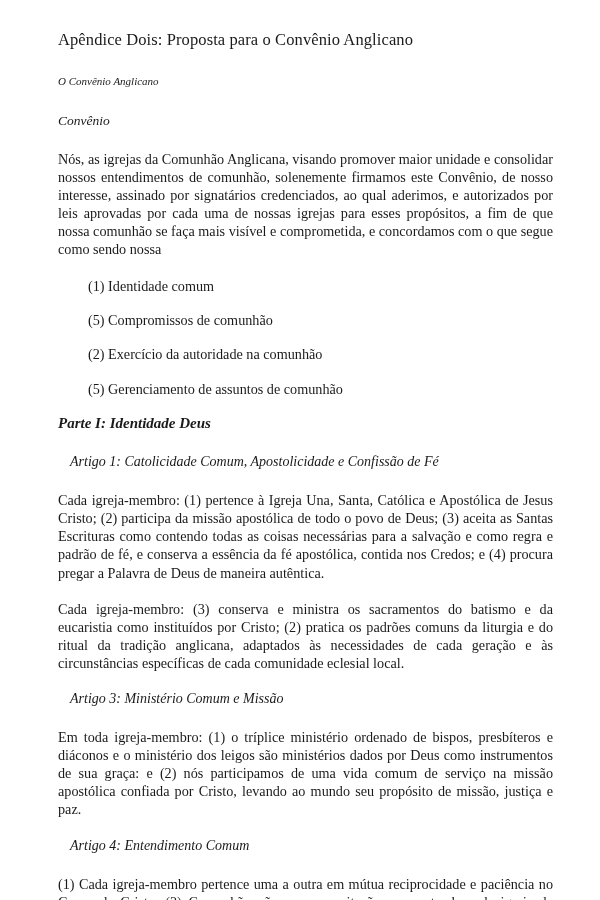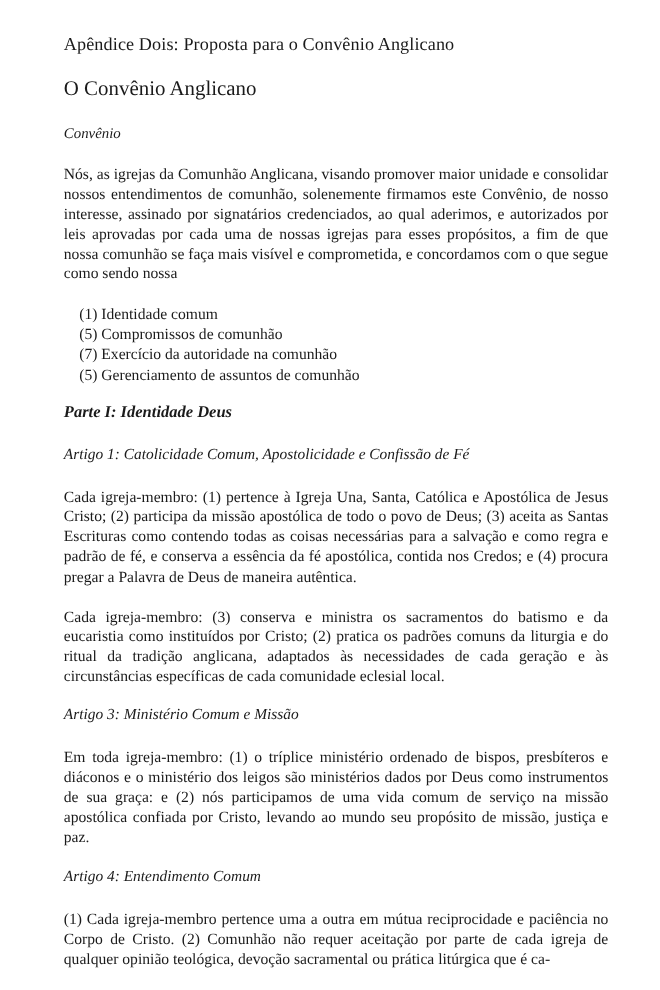--- a/index.html
+++ b/index.html
@@ -27,21 +27,22 @@
 
   .doc-title {
     font-size: 16.5px;
     font-weight: normal;
     line-height: 20px;
     margin: 0 0 22px 0;
     letter-spacing: 0.1px;
   }
 
   .subtitle-italic {
-    font-size: 19px;
+    font-style: italic;
+    font-size: 11px;
     line-height: 18px;
     margin: 0 0 22px 0;
   }
 
   .preamble-label {
     font-style: italic;
     font-size: 13.5px;
     line-height: 18px;
     margin: 0 0 20px 0;
   }
@@ -56,37 +57,37 @@
   }
 
   .numbered-list {
     list-style: none;
     margin: 0 0 16px 0;
     padding: 0 0 0 14px;
   }
   .numbered-list li {
     font-size: 14.2px;
     line-height: 18.4px;
-    margin: 0;
+    margin: 16px;
     white-space: nowrap;
   }
 
   .part-heading {
     font-style: italic;
     font-weight: bold;
     font-size: 15px;
     line-height: 19px;
     margin: 4px 0 20px 0;
   }
 
   .article-heading {
     font-style: italic;
     font-size: 14px;
     line-height: 18px;
-    margin: 0 0 20px 0;
+    margin: 0 0 20px 12px;
   }
 
   
   .article-block { margin-top: 0; }
   .article-block p.body-text:last-child { margin-bottom: 18px; }
 </style>
 </head>
 <body>
 
 <div class="page">
@@ -95,21 +96,21 @@
 
   <div class="subtitle-italic">O Convênio Anglicano</div>
 
   <div class="preamble-label">Convênio</div>
 
   <p class="body-text">Nós, as igrejas da Comunhão Anglicana, visando promover maior unidade e consolidar nossos entendimentos de comunhão, solenemente firmamos este Convênio, de nosso interesse, assinado por signatários credenciados, ao qual aderimos, e autorizados por leis aprovadas por cada uma de nossas igrejas para esses propósitos, a fim de que nossa comunhão se faça mais visível e comprometida, e concordamos com o que segue como sendo nossa</p>
 
   <ul class="numbered-list">
     <li>(1) Identidade comum</li>
     <li>(5) Compromissos de comunhão</li>
-    <li>(7) Exercício da autoridade na comunhão</li>
+    <li>(2) Exercício da autoridade na comunhão</li>
     <li>(5) Gerenciamento de assuntos de comunhão</li>
   </ul>
 
   <div class="part-heading">Parte I: Identidade Deus</div>
 
   <div class="article-block">
     <div class="article-heading">Artigo 1: Catolicidade Comum, Apostolicidade e Confissão de Fé</div>
     <p class="body-text">Cada igreja-membro: (1) pertence à Igreja Una, Santa, Católica e Apostólica de Jesus Cristo; (2) participa da missão apostólica de todo o povo de Deus; (3) aceita as Santas Escrituras como contendo todas as coisas necessárias para a salvação e como regra e padrão de fé, e conserva a essência da fé apostólica, contida nos Credos; e (4) procura pregar a Palavra de Deus de maneira autêntica.</p>
   </div>
 

